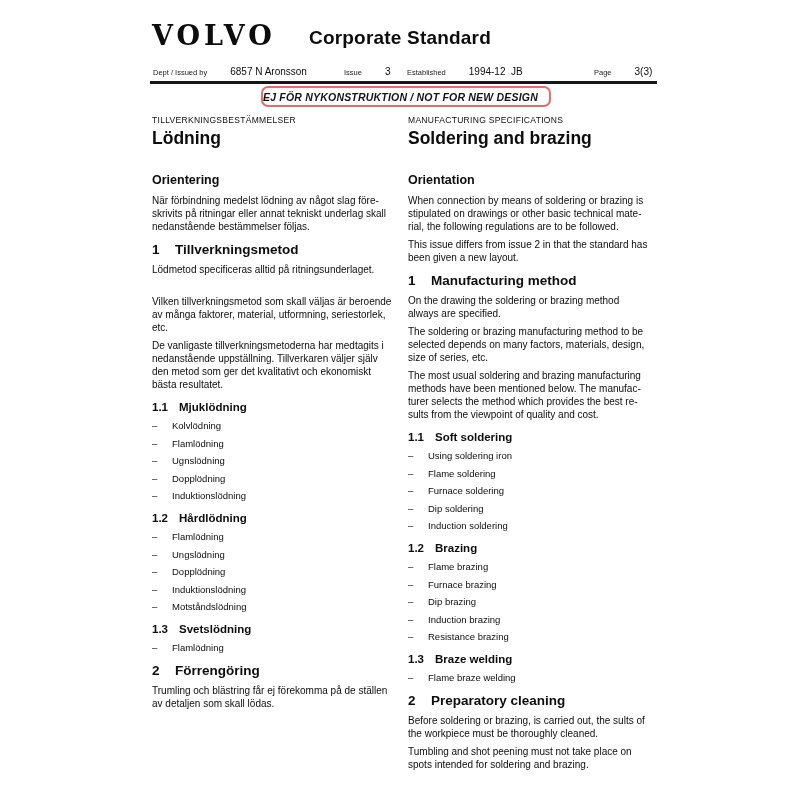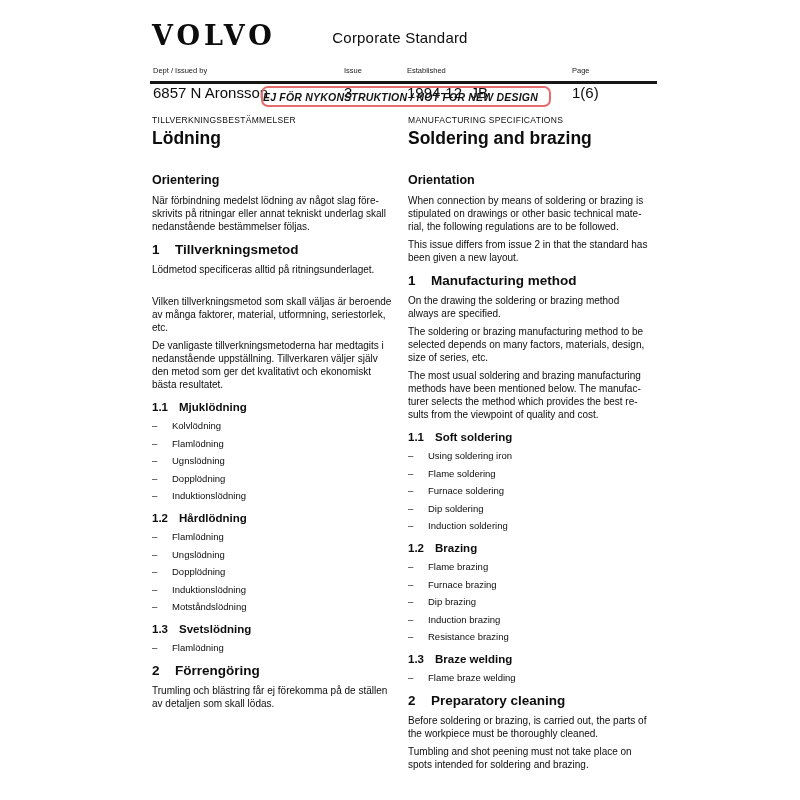--- a/index.html
+++ b/index.html
@@ -11,35 +11,35 @@
   }
 
   
   .logo {
     position:absolute; left:152px; top:22px;
     font-family:"DejaVu Serif", serif; font-weight:800;
     font-size:27px; letter-spacing:4px; line-height:28px;
   }
   .doc-type {
     position:absolute; left:0; top:26px; width:800px; text-align:center;
-    font-size:15px; font-weight:normal; letter-spacing:0.2px; line-height:24px;
+    font-size:19px; font-weight:bold; letter-spacing:0.2px; line-height:24px;
   }
   .doc-number {
     position:absolute; right:143px; top:25px;
     font-size:20px; font-weight:bold; line-height:26px; white-space:pre;
   }
   .doc-number .small { font-size:15px; }
 
-  .meta { position:absolute; top:66px; display:flex; align-items:baseline; gap:9px;flex-direction:column; }
+  .meta { position:absolute; top:66px; display:flex; align-items:baseline; gap:23px; }
   .meta .lbl { font-size:7.5px; color:#1c1c1c; white-space:pre; }
-  .meta .val { font-size:15px; white-space:pre; }
+  .meta .val { font-size:10px; white-space:pre; }
   .m-dept { left:153px; }
   .m-issue { left:344px; }
   .m-est  { left:407px; }
-  .m-page { left:572px; }
+  .m-page { left:594px; }
 
   .rule { position:absolute; left:150px; top:81px; width:507px; height:2.5px; background:#161616; }
 
   .notice {
     position:absolute; left:261px; top:86px; width:286px; height:17px;
     border:2px solid #e46c6c; border-radius:7px;
     display:flex; align-items:center; justify-content:flex-start;
     font-size:10.5px; font-weight:bold; font-style:italic;
     letter-spacing:0.2px; white-space:pre; color:#141414;
   }
@@ -83,21 +83,21 @@
   <div class="meta m-issue">
     <span class="lbl">Issue</span>
     <span class="val">3</span>
   </div>
   <div class="meta m-est">
     <span class="lbl">Established</span>
     <span class="val">1994-12  JB</span>
   </div>
   <div class="meta m-page">
     <span class="lbl">Page</span>
-    <span class="val">1(6)</span>
+    <span class="val">3(3)</span>
   </div>
 
   <div class="rule"></div>
 
   <div class="notice"><span>EJ FÖR NYKONSTRUKTION / NOT FOR NEW DESIGN</span></div>
 
   <div class="col col-left">
     <div class="kicker">TILLVERKNINGSBESTÄMMELSER</div>
     <h1 class="title">Lödning</h1>
 
@@ -267,19 +267,19 @@
       </h3>
     <div class="li">
         <span class="dash">–</span>
         <span>Flame braze welding</span>
       </div>
 
     <h2 class="h1n">
         <span class="num n1">2</span>
         <span>Preparatory cleaning</span>
       </h2>
-    <p class="para">Before soldering or brazing, is carried out, the parts of
+    <p class="para">Before soldering or brazing, is carried out, the sults of
 the workpiece must be thoroughly cleaned.</p>
     <p class="para">Tumbling and shot peening must not take place on
 spots intended for soldering and brazing.</p>
   </div>
 
 </div>
 
 </body></html>

